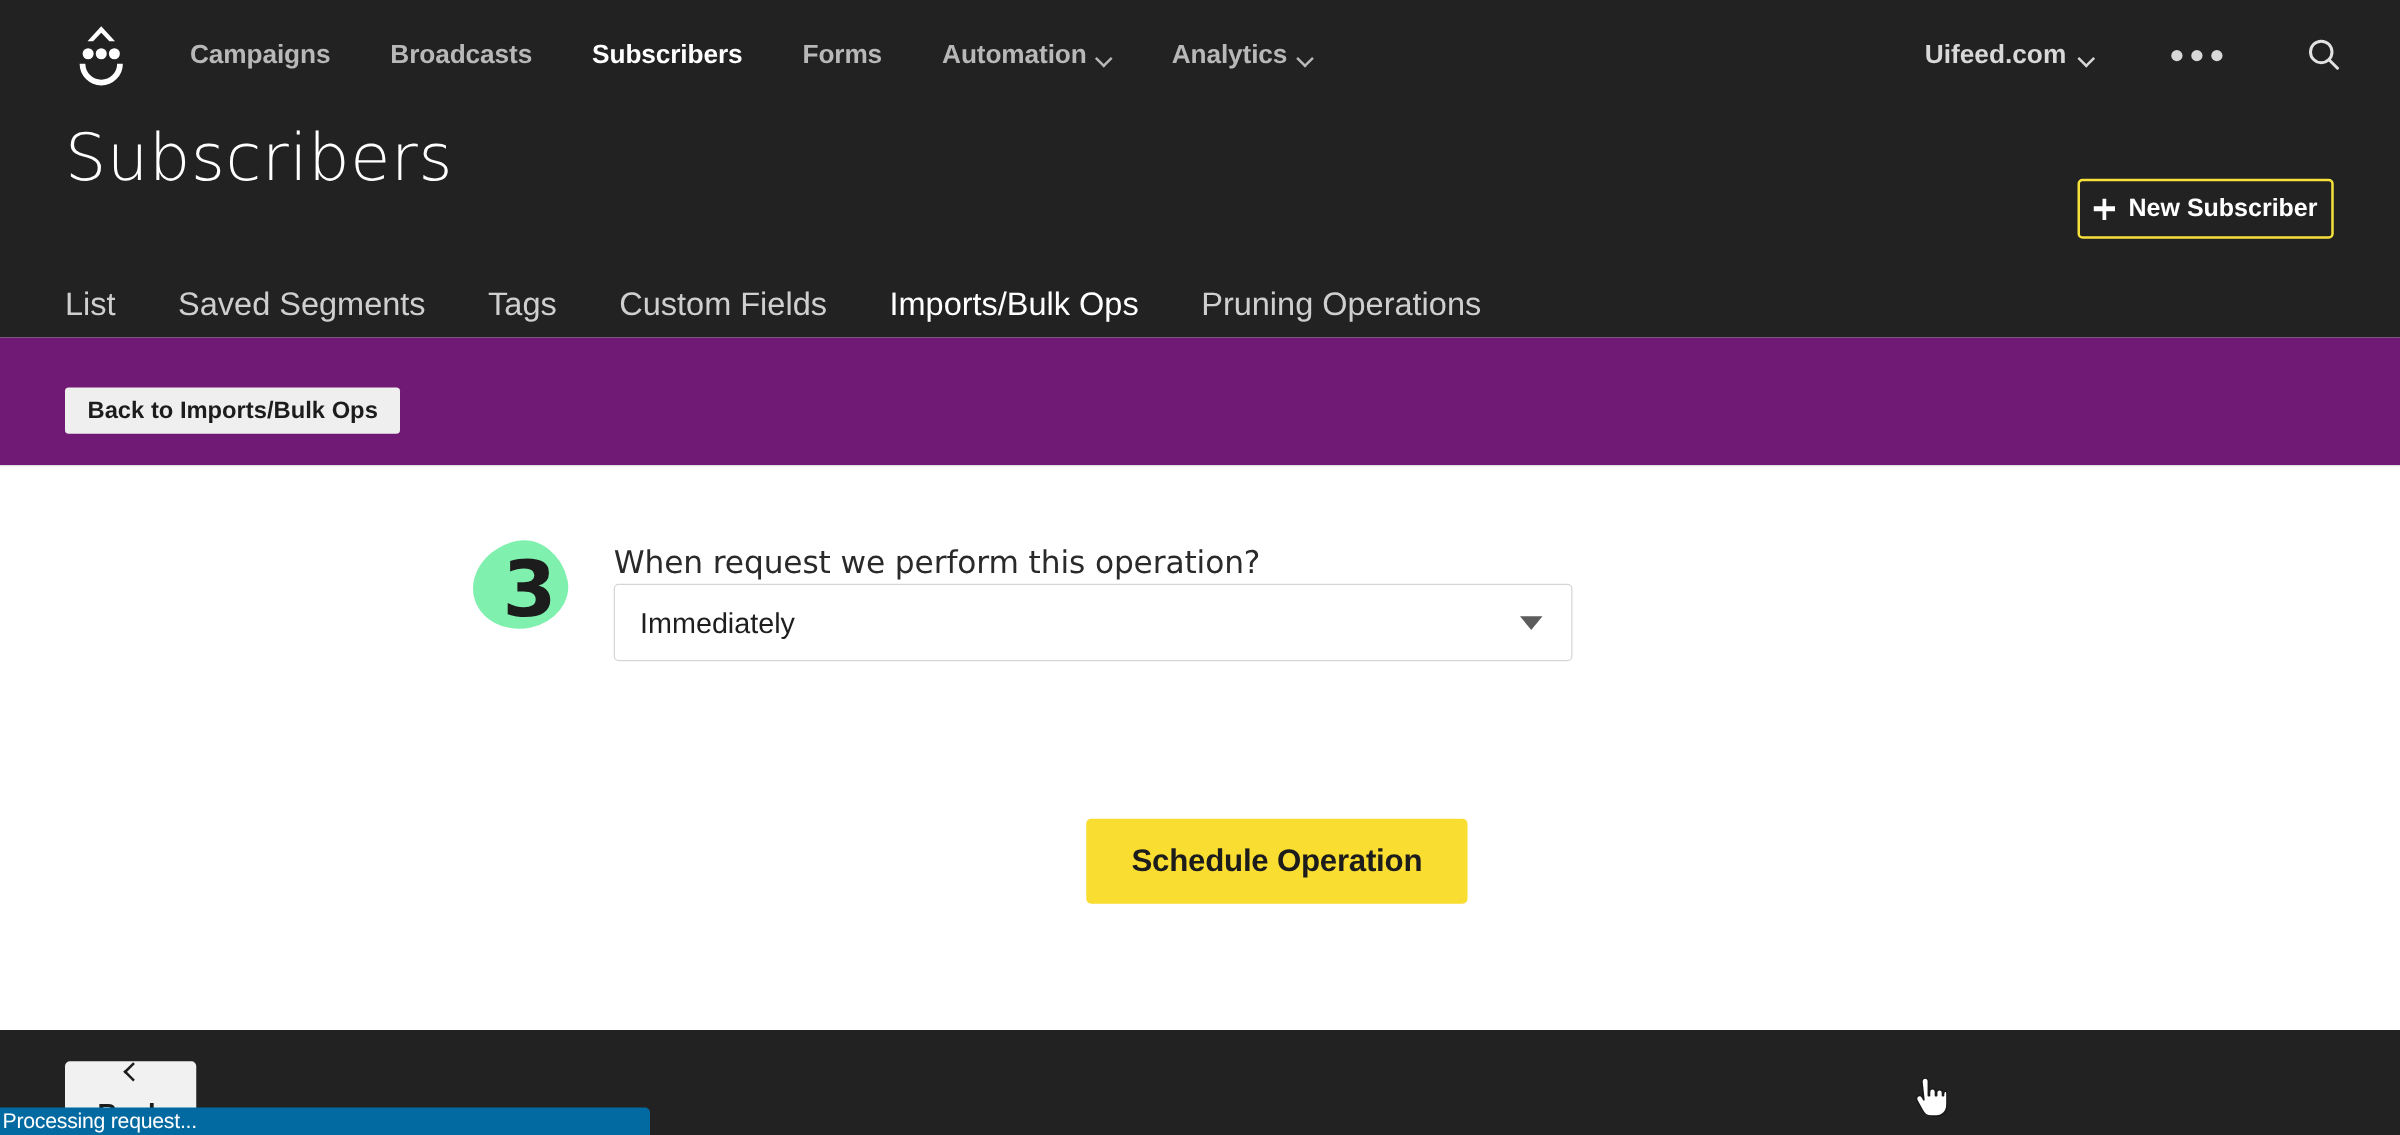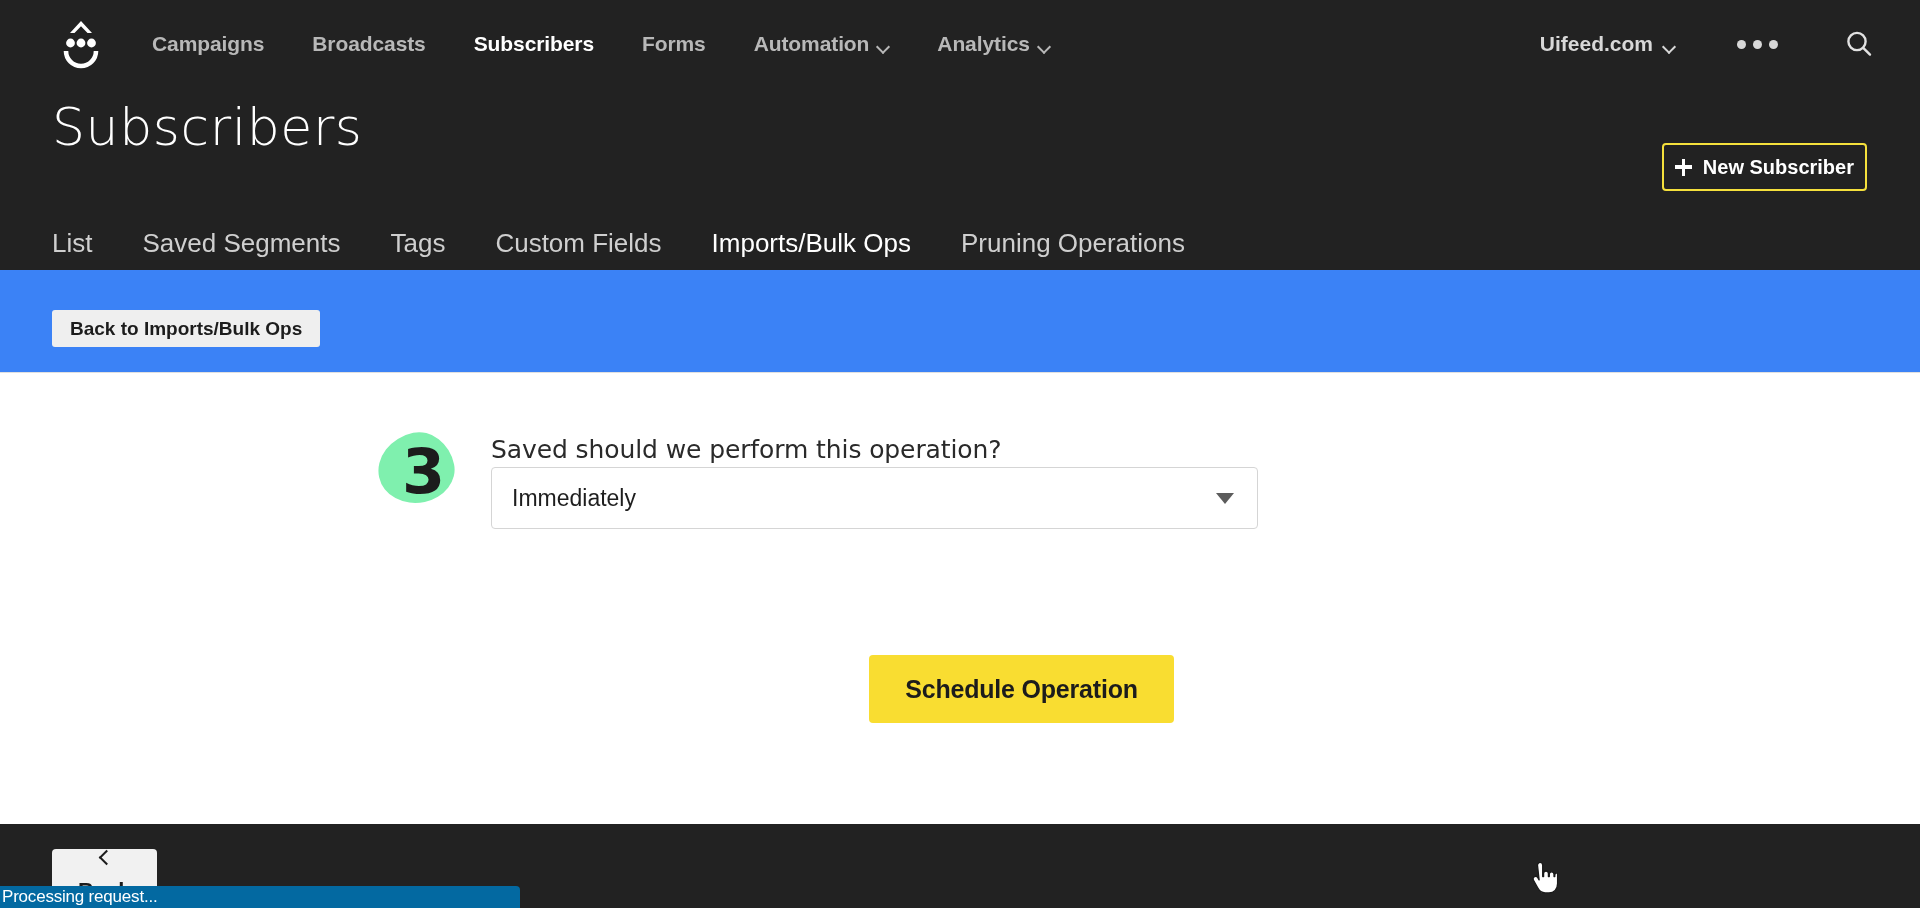--- a/index.html
+++ b/index.html
@@ -196,21 +196,21 @@
     height: 4px;
     background: #e531e0;
   }
 
   
   .subbar {
     position: absolute;
     top: 270px; left: 0;
     width: 1920px;
     height: 103px;
-    background: #3b82f6;
+    background: #701a75;
     border-bottom: 1.5px solid #e0e0e0;
   }
   .back-to-btn {
     position: absolute;
     left: 52px;
     top: 40px;
     height: 37px;
     padding: 0 18px;
     background: #efefef;
     border: none;
@@ -496,21 +496,21 @@
 
   <div class="main">
     <div class="step-block">
 
       <div class="step-badge">
         <div class="blob"></div>
         <div class="step-num">3</div>
       </div>
 
       <div class="step-body">
-        <div class="question">Saved should we perform this operation?</div>
+        <div class="question">When request we perform this operation?</div>
 
         <div class="select-wrap">
           <div class="select-box">Immediately</div>
           <span class="select-arrow"></span>
         </div>
       </div>
 
       <button class="schedule-btn">Schedule Operation</button>
     </div>
   </div>

